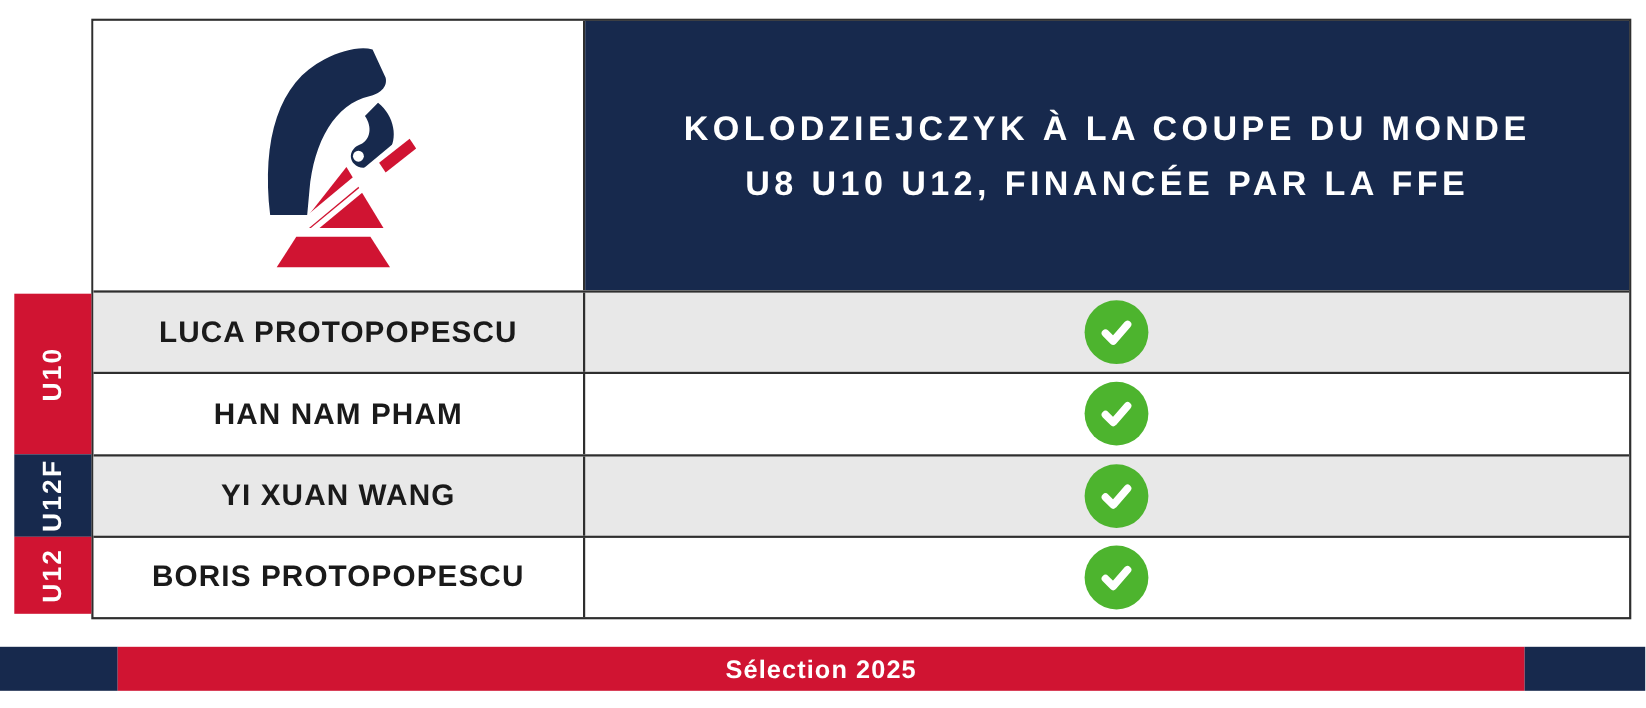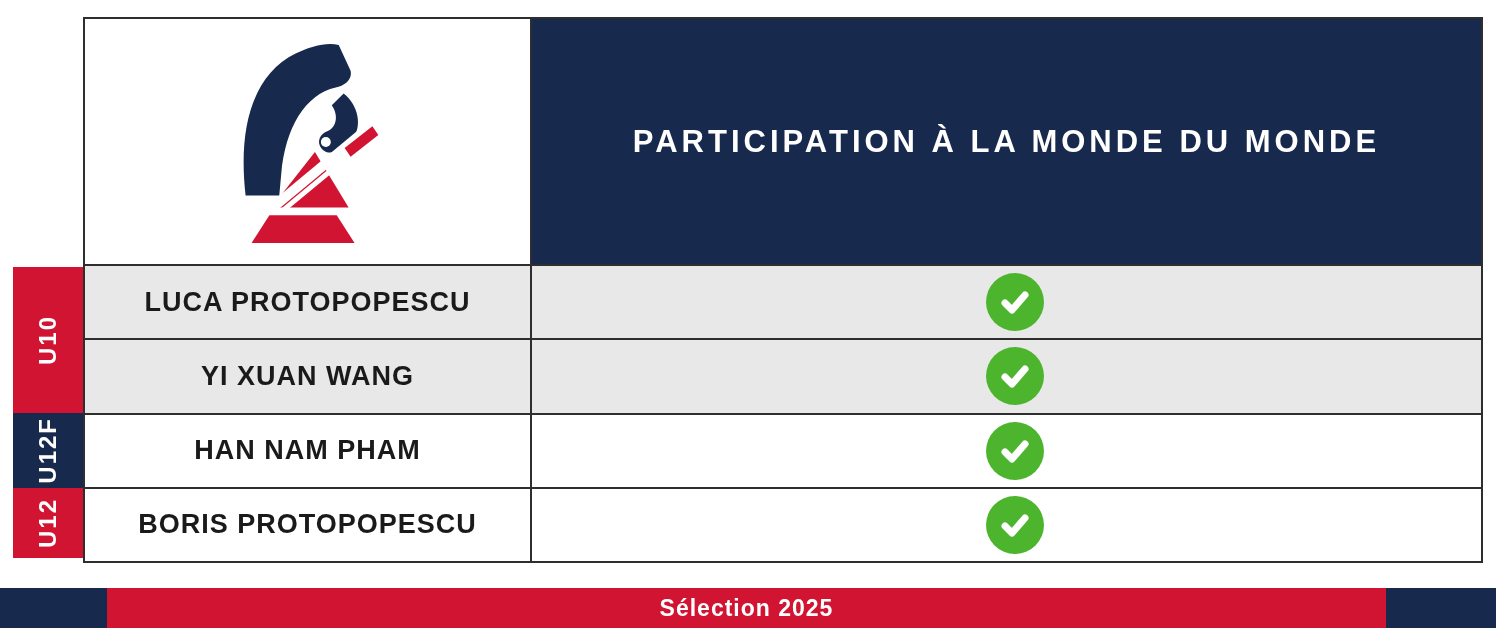--- a/index.html
+++ b/index.html
@@ -127,53 +127,54 @@
           <line class="stroke-white" x1="18" y1="190" x2="143" y2="86" stroke-width="10"></line>
 
           <line class="stroke-white" x1="46" y1="178" x2="104" y2="130" stroke-width="5"></line>
 
           <polygon class="fill-red" points="112,112 140,90 146,99 118,121"></polygon>
 
           <polygon class="fill-red" points="36,180 104,180 122,208 18,208"></polygon>
         </svg>
       </div>
       <div class="title-cell">
-        <div class="title-line">PARTICIPATION À LA MONDE DU MONDE</div>
+        <div class="title-line">KOLODZIEJCZYK À LA COUPE DU MONDE</div>
+        <div class="title-line">U8 U10 U12, FINANCÉE PAR LA FFE</div>
       </div>
     </div>
 
     <div class="player-row shade">
       <div class="name-cell">
         <span class="player-name">LUCA PROTOPOPESCU</span>
       </div>
       <div class="check-cell">
         <span class="check-badge">
           <svg width="40" height="40" viewBox="0 0 40 40">
             <polyline points="10,21 17,28 30,13" fill="none" stroke="#ffffff" stroke-width="7" stroke-linecap="round" stroke-linejoin="round"></polyline>
           </svg>
         </span>
       </div>
     </div>
 
+    <div class="player-row">
+      <div class="name-cell">
+        <span class="player-name">HAN NAM PHAM</span>
+      </div>
+      <div class="check-cell">
+        <span class="check-badge">
+          <svg width="40" height="40" viewBox="0 0 40 40">
+            <polyline points="10,21 17,28 30,13" fill="none" stroke="#ffffff" stroke-width="7" stroke-linecap="round" stroke-linejoin="round"></polyline>
+          </svg>
+        </span>
+      </div>
+    </div>
+
     <div class="player-row shade">
       <div class="name-cell">
         <span class="player-name">YI XUAN WANG</span>
-      </div>
-      <div class="check-cell">
-        <span class="check-badge">
-          <svg width="40" height="40" viewBox="0 0 40 40">
-            <polyline points="10,21 17,28 30,13" fill="none" stroke="#ffffff" stroke-width="7" stroke-linecap="round" stroke-linejoin="round"></polyline>
-          </svg>
-        </span>
-      </div>
-    </div>
-
-    <div class="player-row">
-      <div class="name-cell">
-        <span class="player-name">HAN NAM PHAM</span>
       </div>
       <div class="check-cell">
         <span class="check-badge">
           <svg width="40" height="40" viewBox="0 0 40 40">
             <polyline points="10,21 17,28 30,13" fill="none" stroke="#ffffff" stroke-width="7" stroke-linecap="round" stroke-linejoin="round"></polyline>
           </svg>
         </span>
       </div>
     </div>
 

